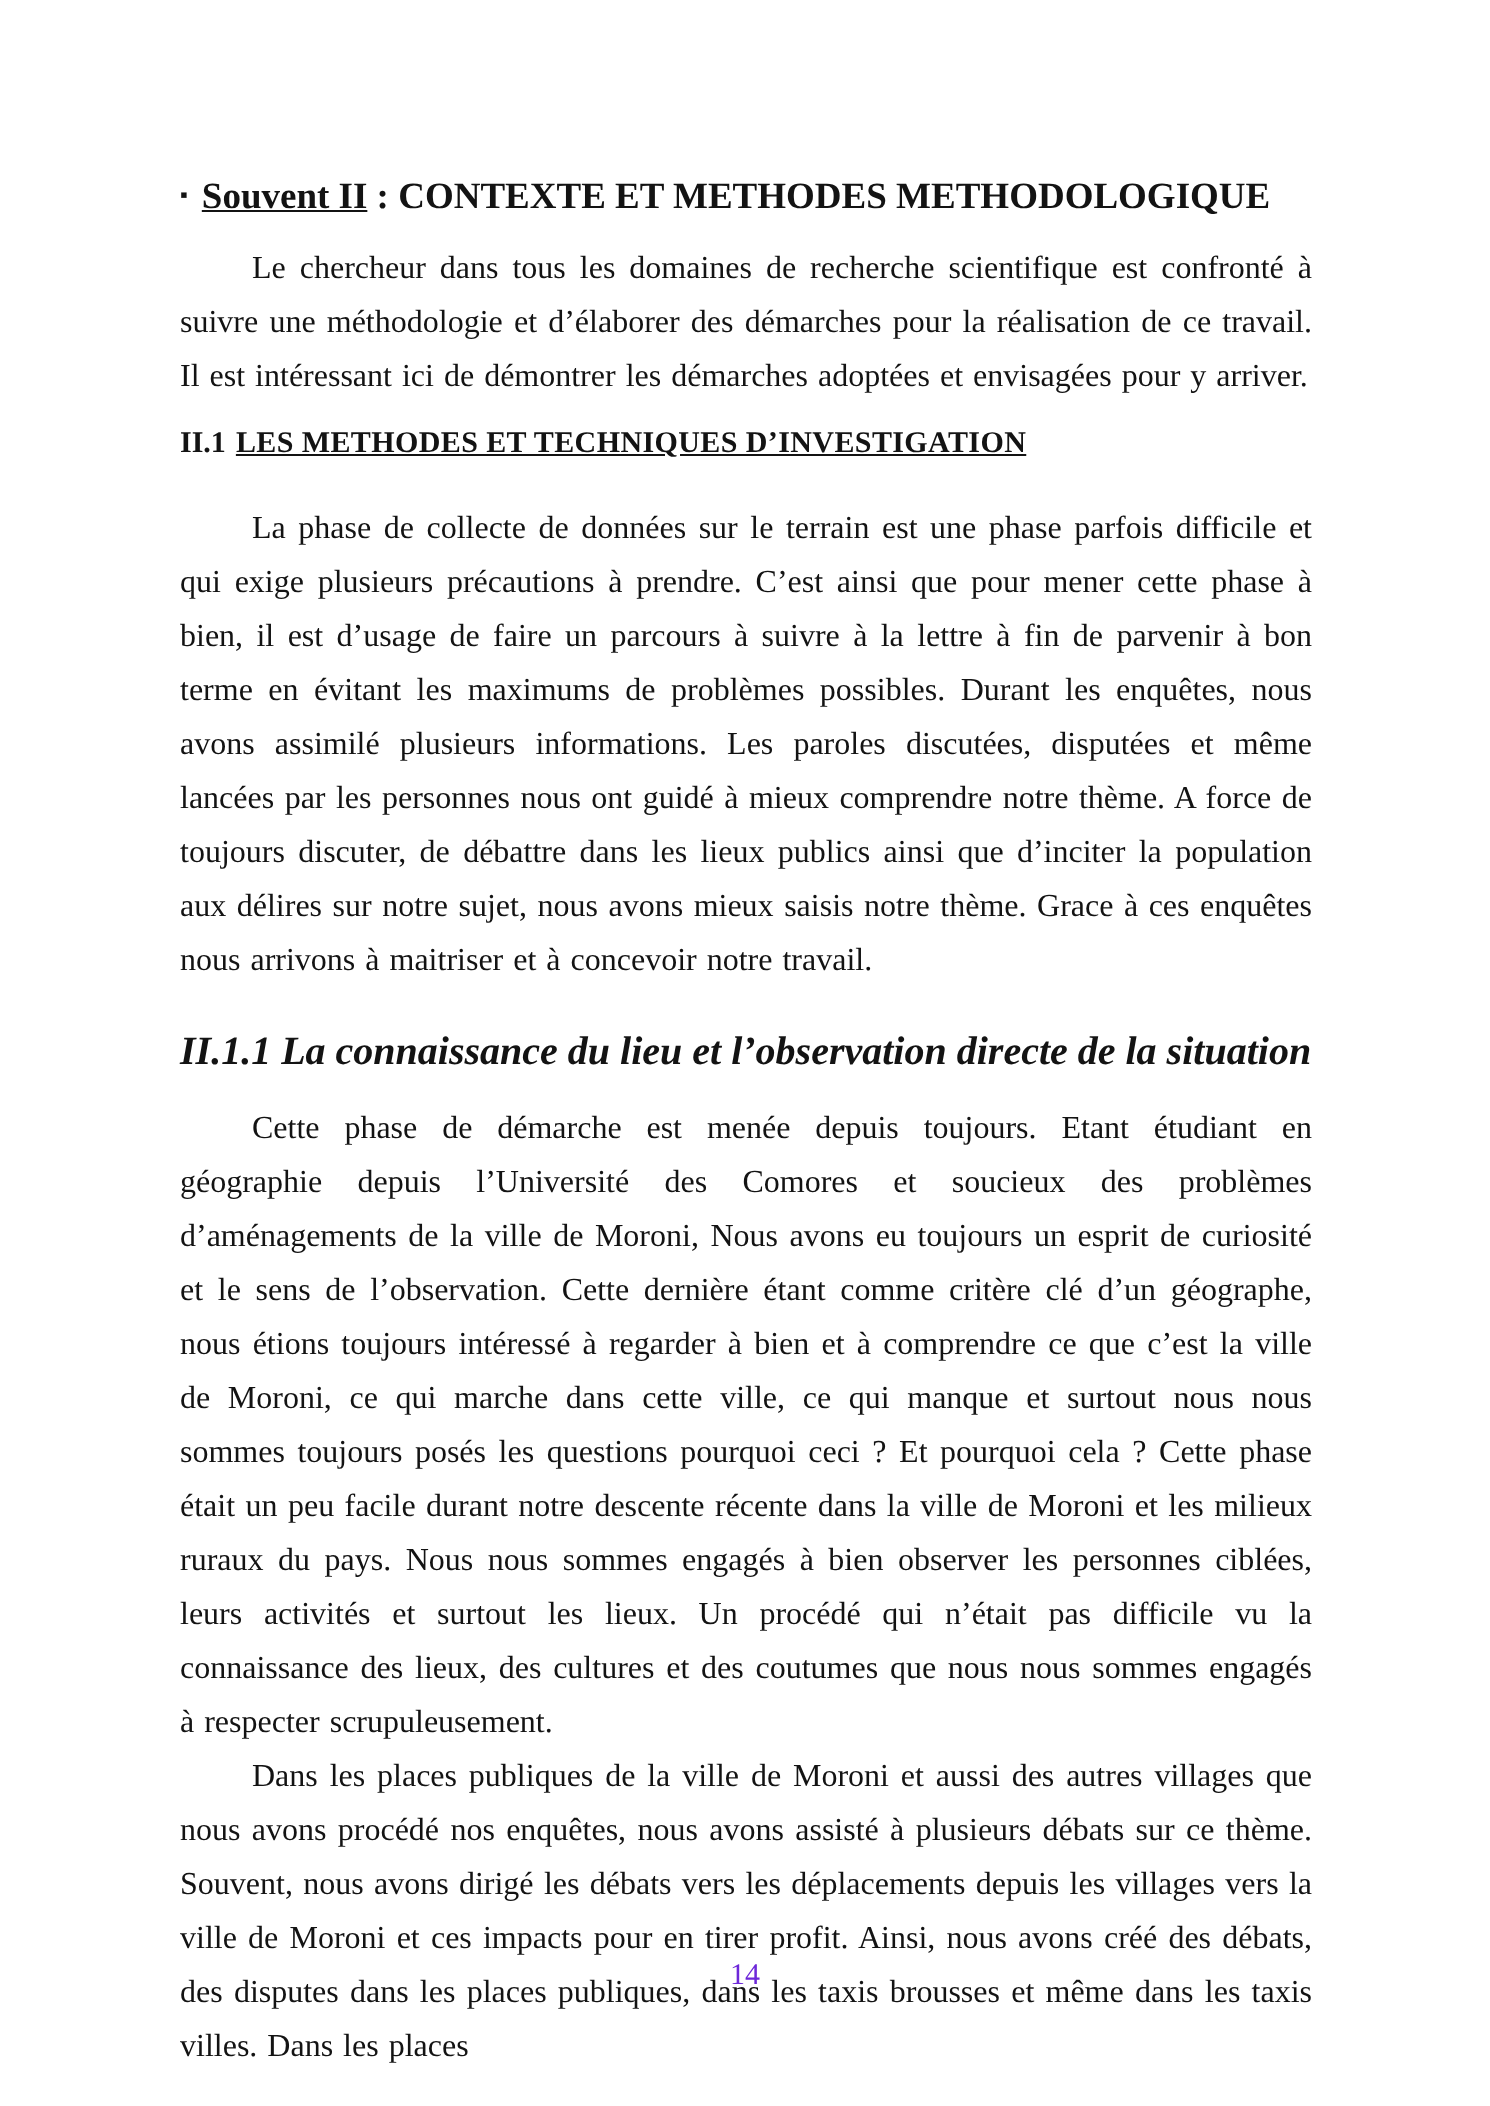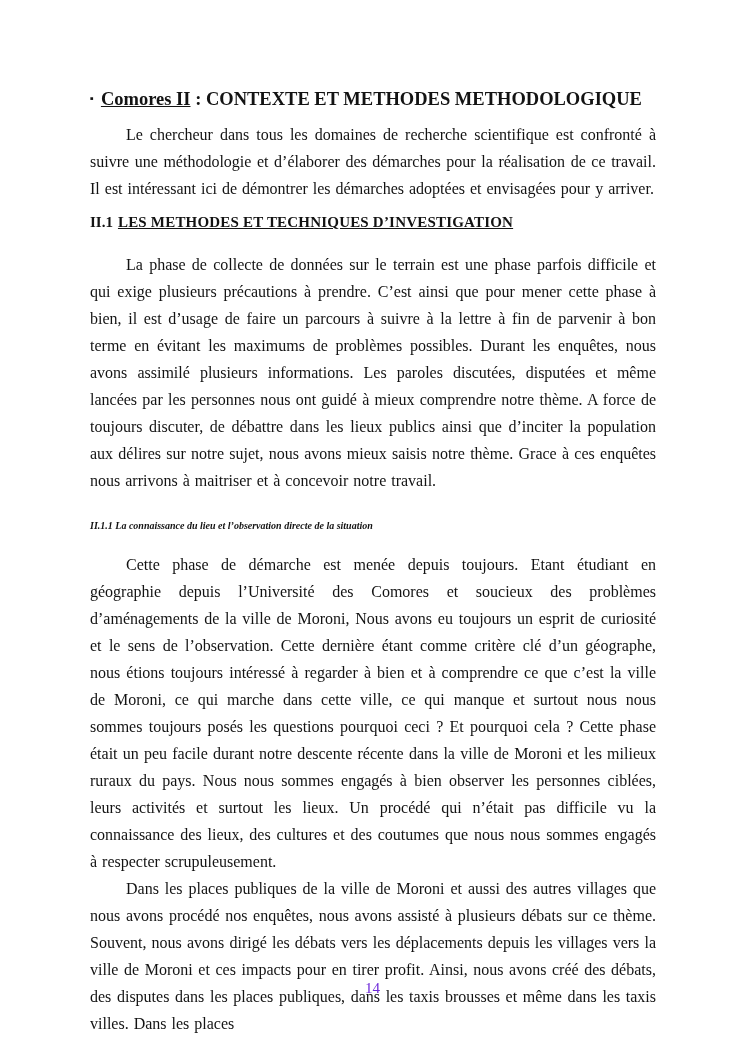--- a/index.html
+++ b/index.html
@@ -44,21 +44,21 @@
   .h2 {
     font-size: 15px;
     font-weight: bold;
     line-height: 20px;
     margin: 10px 0 19px 0;
     white-space: nowrap;
   }
   .h2 .h2-num { margin-right: 5px; }
   .h2 .h2-text { text-decoration: underline; letter-spacing: 0.2px; }
   .h3 {
-    font-size: 10px;
+    font-size: 20px;
     font-weight: bold;
     font-style: italic;
     line-height: 20px;
     margin: 22px 0 15px 0;
     white-space: nowrap;
   }
   .footer-pagenum {
     position: absolute;
     left: 0;
     right: 0;
@@ -67,21 +67,21 @@
     font-size: 15px;
     color: #6d28d9;
   }
 </style>
 </head>
 <body>
 
 <div class="page">
 
   <h1 class="chapter-title">
-    <span class="bullet">▪</span><span class="chapter-label">Comores II</span>
+    <span class="bullet">▪</span><span class="chapter-label">Souvent II</span>
     <span class="chapter-rest">: CONTEXTE ET METHODES METHODOLOGIQUE</span>
   </h1>
 
   <p class="body-par">Le chercheur dans tous les domaines de recherche scientifique est confronté à suivre une méthodologie et d’élaborer des démarches pour la réalisation de ce travail. Il est intéressant ici de démontrer les démarches adoptées et envisagées pour y arriver.</p>
 
   <h2 class="h2">
     <span class="h2-num">II.1</span><span class="h2-text">LES METHODES ET TECHNIQUES D’INVESTIGATION</span>
   </h2>
 
   <p class="body-par">La phase de collecte de données sur le terrain est une phase parfois difficile et qui exige plusieurs précautions à prendre. C’est ainsi que pour mener cette phase à bien, il est d’usage de faire un parcours à suivre à la lettre à fin de parvenir à bon terme en évitant les maximums de problèmes possibles. Durant les enquêtes, nous avons assimilé plusieurs informations. Les paroles discutées, disputées et même lancées par les personnes nous ont guidé à mieux comprendre notre thème. A force de toujours discuter, de débattre dans les lieux publics ainsi que d’inciter la population aux délires sur notre sujet, nous avons mieux saisis notre thème. Grace à ces enquêtes nous arrivons à maitriser et à concevoir notre travail.</p>

